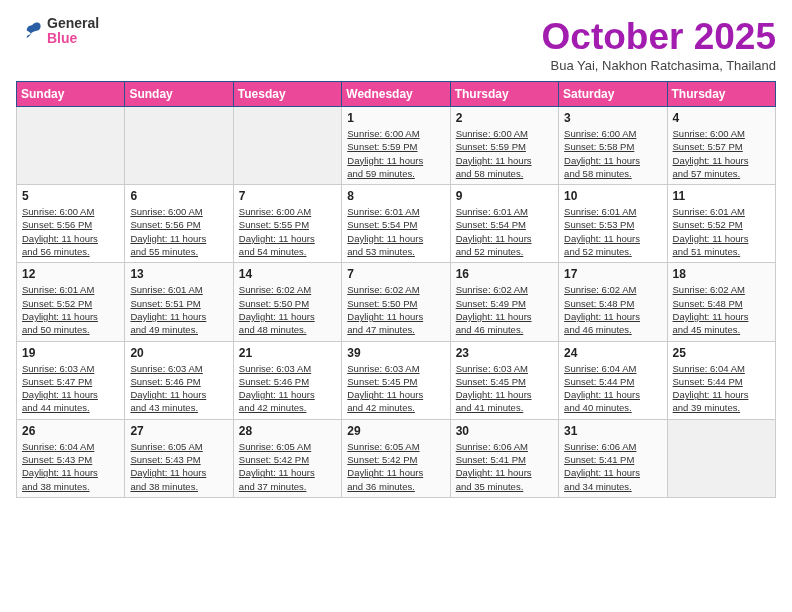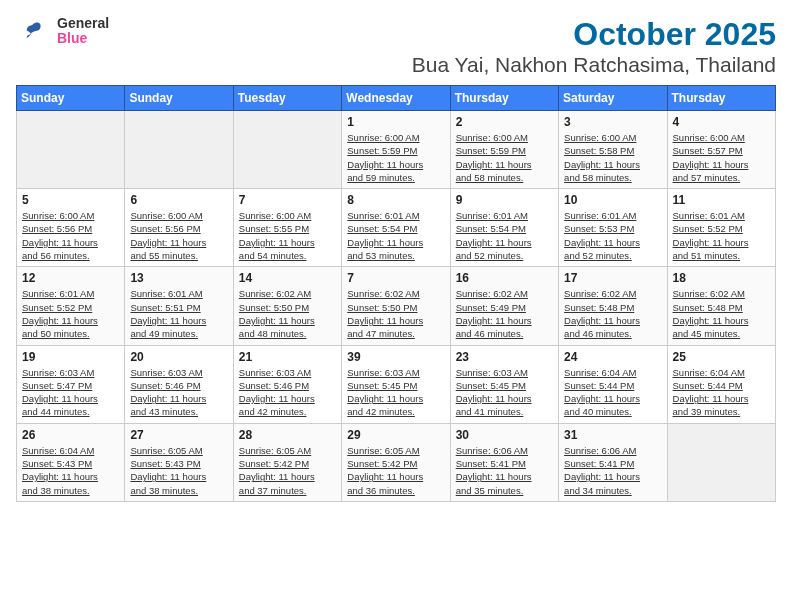--- a/index.html
+++ b/index.html
@@ -12,55 +12,55 @@
     }
     .header {
       display: flex;
       align-items: flex-start;
       justify-content: space-between;
       margin-bottom: 8px;
     }
     .logo {
       display: flex;
       align-items: center;
-      gap: 13px;
+      gap: 3px;
     }
     .logo-text {
       display: flex;
       flex-direction: column;
       font-size: 14px;
       font-weight: bold;
       line-height: 1.1;
     }
     .logo-text .general { color: #333; }
     .logo-text .blue { color: #ec4899; }
     .logo-bird {
       width: 28px;
       height: 28px;
     }
     .title-area {
       text-align: right;
     }
     .title-area h1 {
-      font-size: 32px;
+      font-size: 37px;
       font-weight: bold;
-      color: #0369a1;
+      color: #a21caf;
     }
     .title-area h2 {
-      font-size: 21px;
+      font-size: 13px;
       color: #444;
       font-weight: normal;
     }
     table {
       width: 100%;
       border-collapse: collapse;
       font-size: 10.5px;
     }
     thead tr th {
-      background: #3b82f6;
+      background: #ec4899;
       color: #fff;
       padding: 5px 4px;
       text-align: left;
       font-size: 12px;
       border: 1px solid #2a5090;
     }
     tbody tr td {
       border: 1px solid #ccc;
       vertical-align: top;
       padding: 4px 5px;

